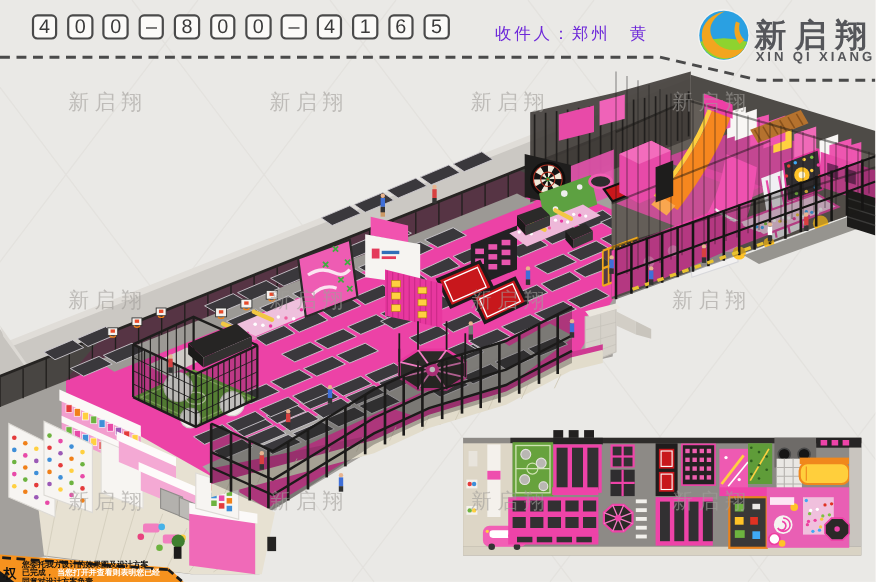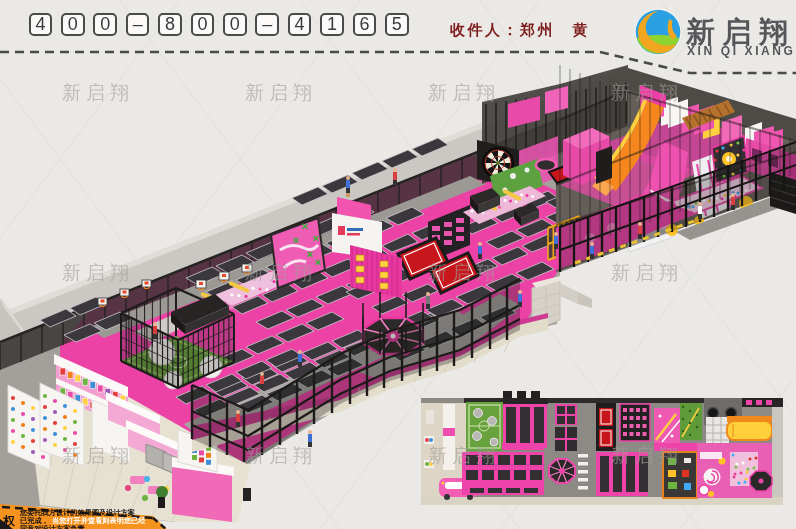--- a/index.html
+++ b/index.html
@@ -1,21 +1,21 @@
 <!DOCTYPE html>
 <html><head><meta charset="utf-8"><style>
 html,body{margin:0;padding:0}
 .page{position:relative;width:796px;height:529px;background:#eae9e6;overflow:hidden;
  font-family:"Liberation Sans",sans-serif}
 .wm{position:absolute;color:#a19e9a;opacity:.6;font-size:19px;letter-spacing:5px;white-space:nowrap}
 .db{position:absolute;left:28.7px;top:13px;display:flex}
 .db span{width:19.6px;height:19px;border:2px solid #4a4a4a;border-radius:5px;background:#fbfaf8;
  color:#3a3a3a;font-size:18px;display:flex;align-items:center;justify-content:center;
  margin-right:8.8px}
-.rcp{position:absolute;left:450px;top:21px;font-size:15px;font-weight:bold;color:#7f1d1d;letter-spacing:2.5px}
+.rcp{position:absolute;left:450px;top:21px;font-size:15px;font-weight:normal;color:#6d28d9;letter-spacing:2.5px}
 .lgt{position:absolute;left:686px;top:13px;font-size:29px;font-weight:bold;color:#55565a;letter-spacing:7.5px;white-space:nowrap}
 .lgs{position:absolute;left:687px;top:44px;font-size:12px;font-weight:bold;color:#55565a;letter-spacing:2.6px;white-space:nowrap}
 .orange{position:absolute;left:0;top:0;width:796px;height:529px;pointer-events:none}
 </style></head><body>
 <div class="page">
 
 <svg class="orange" width="796" height="529" style="z-index:0">
 <g stroke="#e0deda" stroke-width="1.2" opacity="0.65">
 <line x1="-60" y1="0" x2="340" y2="529"></line>
         <line x1="120" y1="0" x2="520" y2="529"></line>

